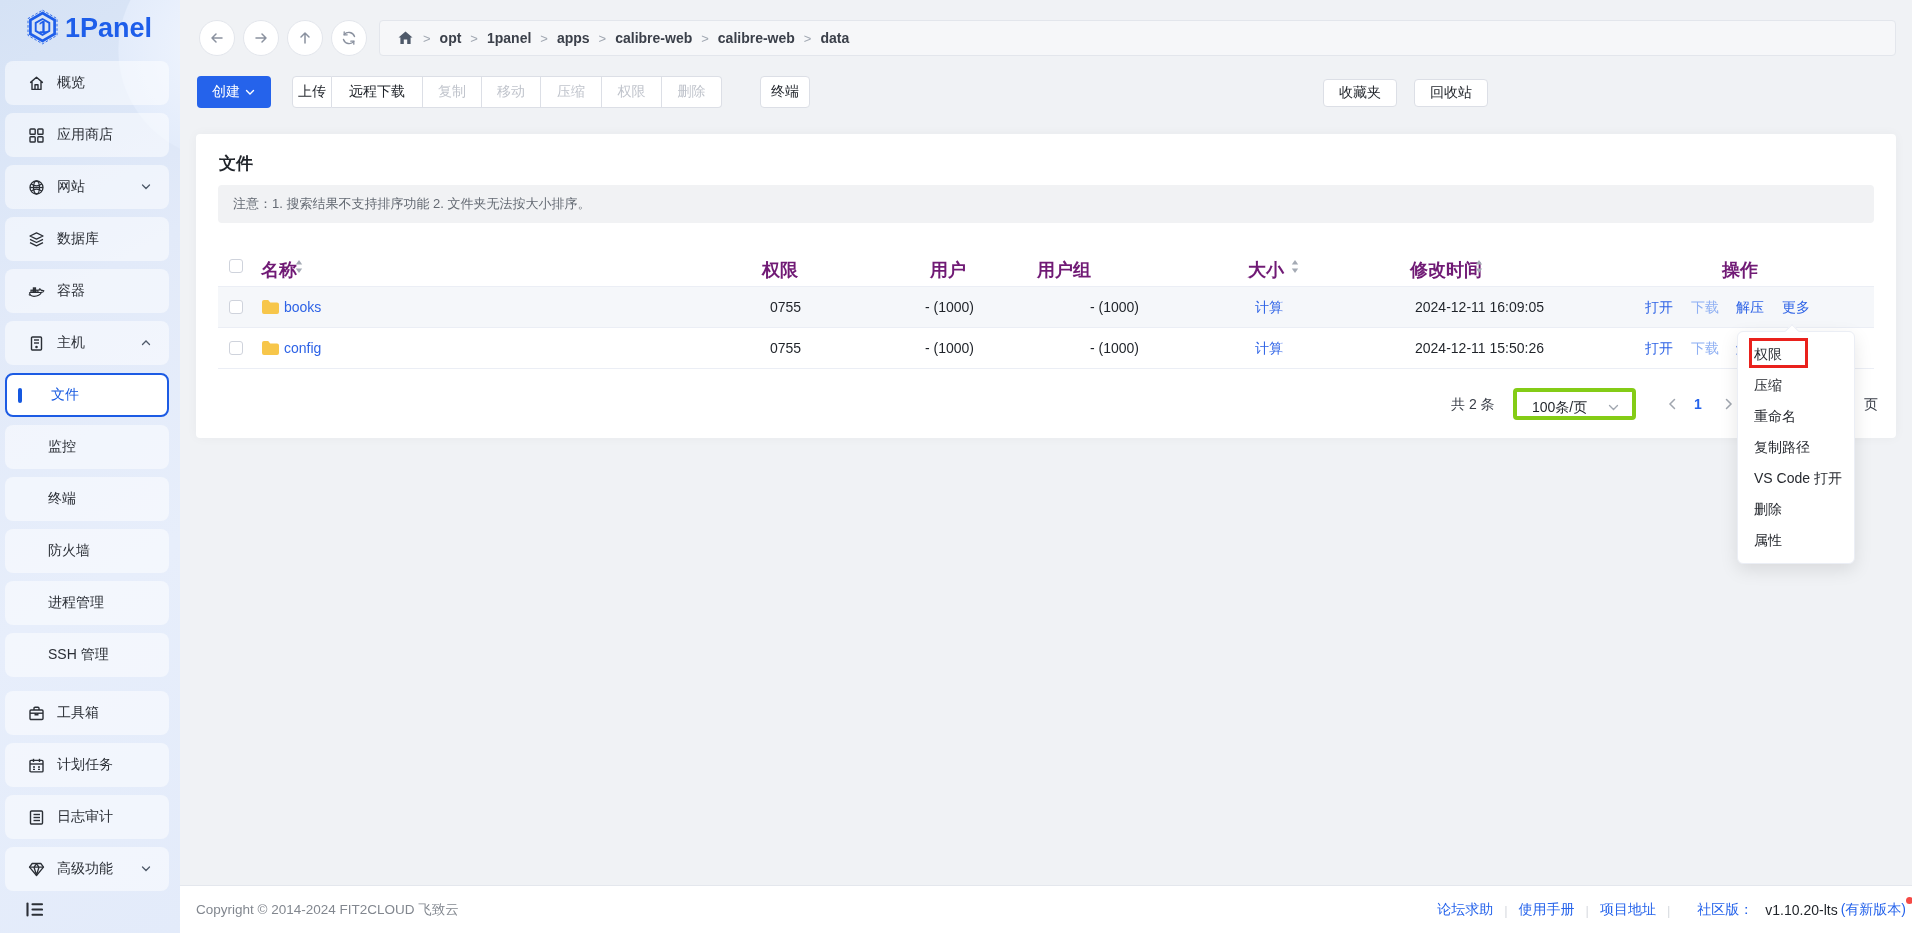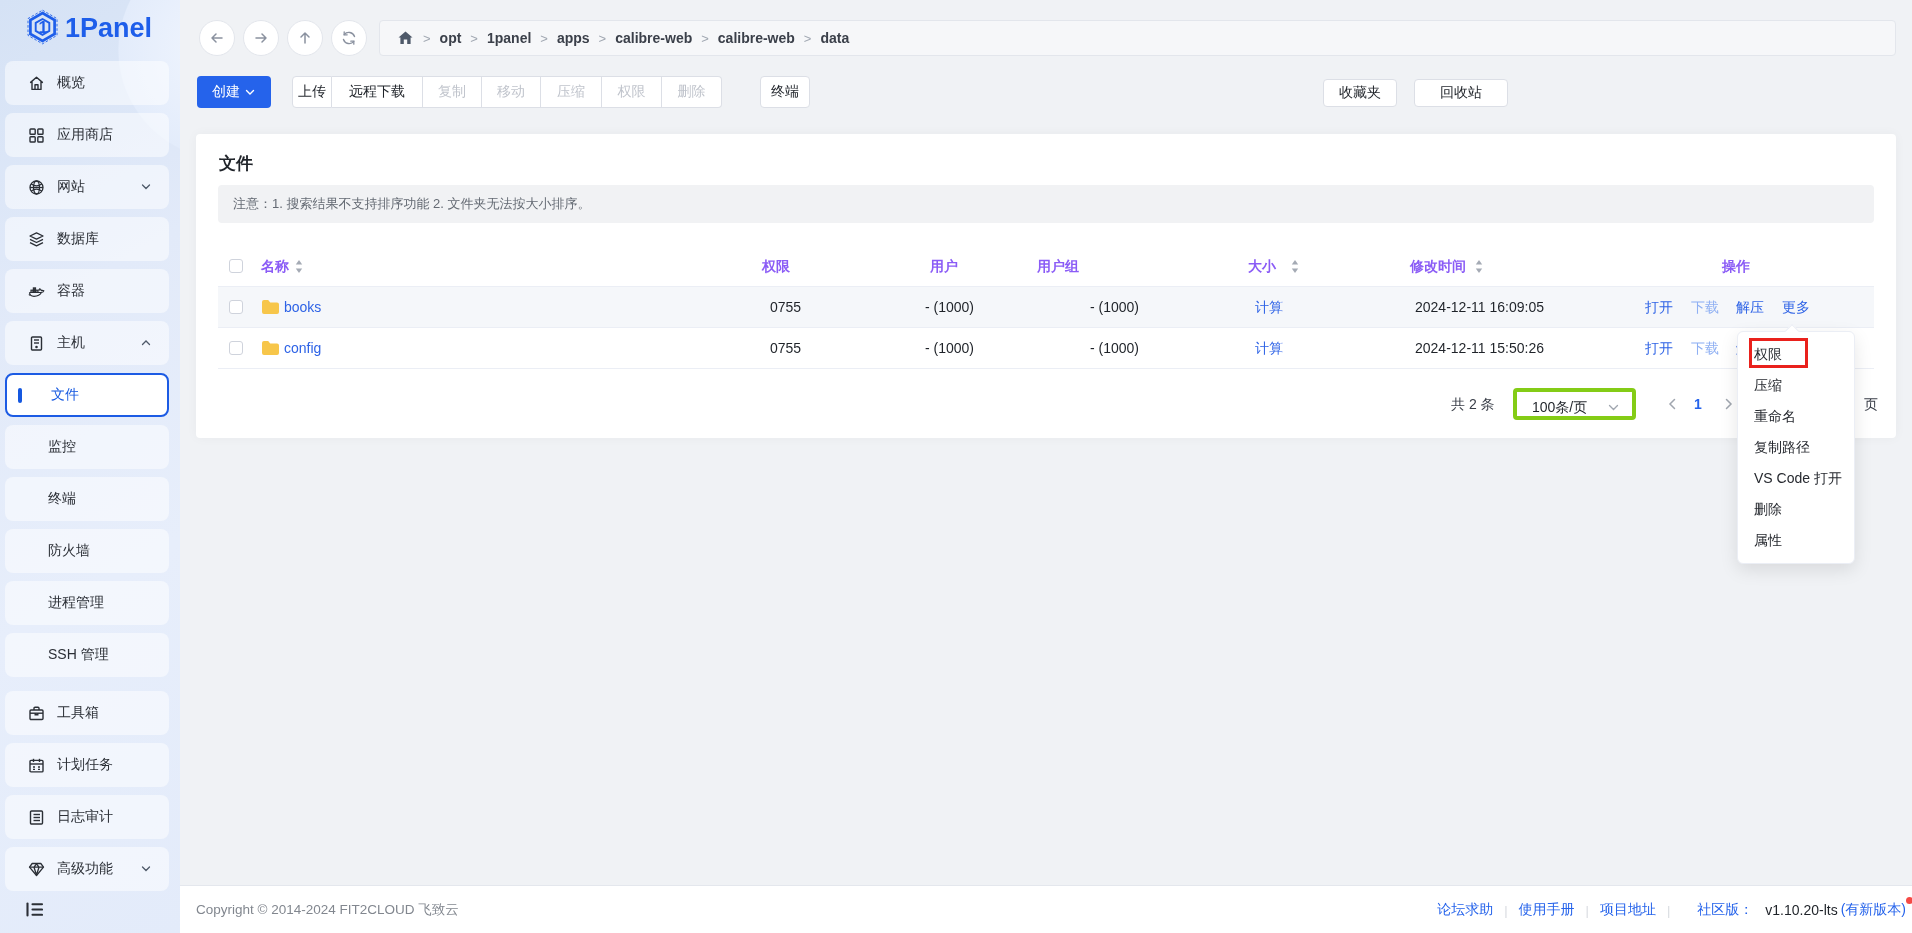--- a/index.html
+++ b/index.html
@@ -44,21 +44,21 @@
 #srch .seg{width:98px;height:28px;background:#f3f4f6;border-right:1px solid #e3e6ec;display:flex;align-items:center;flex:none;}
 #srch .cb{width:14px;height:14px;border:1px solid #cfd3dc;border-radius:3px;background:#fff;margin-left:15px;flex:none;}
 #srch .seg span{font-size:14px;color:#1f2329;margin-left:8px;font-weight:500;}
 #srch .ph{font-size:14px;color:#a8abb2;margin-left:8px;}
 
 #card{position:absolute;left:16px;top:134px;width:1700px;height:304px;background:#fff;border-radius:4px;box-shadow:0 0 12px rgba(0,0,0,0.04);}
 #card h2{position:absolute;left:23px;top:18px;font-size:17px;color:#1f2329;}
 #notice{position:absolute;left:22px;top:51px;width:1656px;height:38px;background:#f1f2f4;border-radius:4px;display:flex;align-items:center;}
 #notice span{font-size:13px;color:#646a73;margin-left:15px;}
 
-.hl{position:absolute;font-size:14px;color:#8b5cf6;font-weight:600;}
+.hl{position:absolute;font-size:18px;color:#701a75;font-weight:600;}
 .cell{position:absolute;font-size:14px;color:#1f2329;}
 .blue{color:#2e63e6;}
 .row1bg{position:absolute;left:22px;top:152px;width:1656px;height:41px;background:#f5f7fa;}
 .tline{position:absolute;left:22px;width:1656px;height:1px;background:#ebeef5;}
 .ckb{position:absolute;width:14px;height:14px;border:1px solid #cfd3dc;border-radius:3px;background:#fff;}
 .psel{position:absolute;left:1317px;top:254px;width:123px;height:32px;border:4px solid #84cc16;border-radius:4px;background:#fff;}
 
 #dd{position:absolute;left:1737px;top:331px;width:118px;height:233px;background:#fff;border:1px solid #ebeef5;border-radius:6px;box-shadow:0 6px 18px rgba(0,0,0,0.10);z-index:30;padding-top:7px;}
 #dd .it{height:31px;line-height:31px;padding-left:16px;font-size:14px;color:#26292f;}
 #dd .arrow{position:absolute;left:49px;top:-6px;width:10px;height:10px;background:#fff;border-left:1px solid #ebeef5;border-top:1px solid #ebeef5;transform:rotate(45deg);}
@@ -287,21 +287,21 @@
   <div class="gb" style="width:40px">上传</div>
   <div class="gb" style="width:91px">远程下载</div>
   <div class="gb dis" style="width:59px">复制</div>
   <div class="gb dis" style="width:59px">移动</div>
   <div class="gb dis" style="width:61px">压缩</div>
   <div class="gb dis" style="width:60px">权限</div>
   <div class="gb dis" style="width:60px">删除</div>
  </div>
  <div class="btn" style="left:580px;width:50px">终端</div>
  <div class="rbtn" style="left:1143px;width:74px">收藏夹</div>
- <div class="rbtn" style="left:1234px;width:94px">回收站</div>
+ <div class="rbtn" style="left:1234px;width:74px">回收站</div>
 
  <div id="card">
   <h2>文件</h2>
   <div id="notice">
         <span>注意：1. 搜索结果不支持排序功能 2. 文件夹无法按大小排序。</span>
       </div>
   <div class="row1bg"></div>
   <div class="tline" style="top:152px"></div>
   <div class="tline" style="top:193px"></div>
   <div class="tline" style="top:234px"></div>

